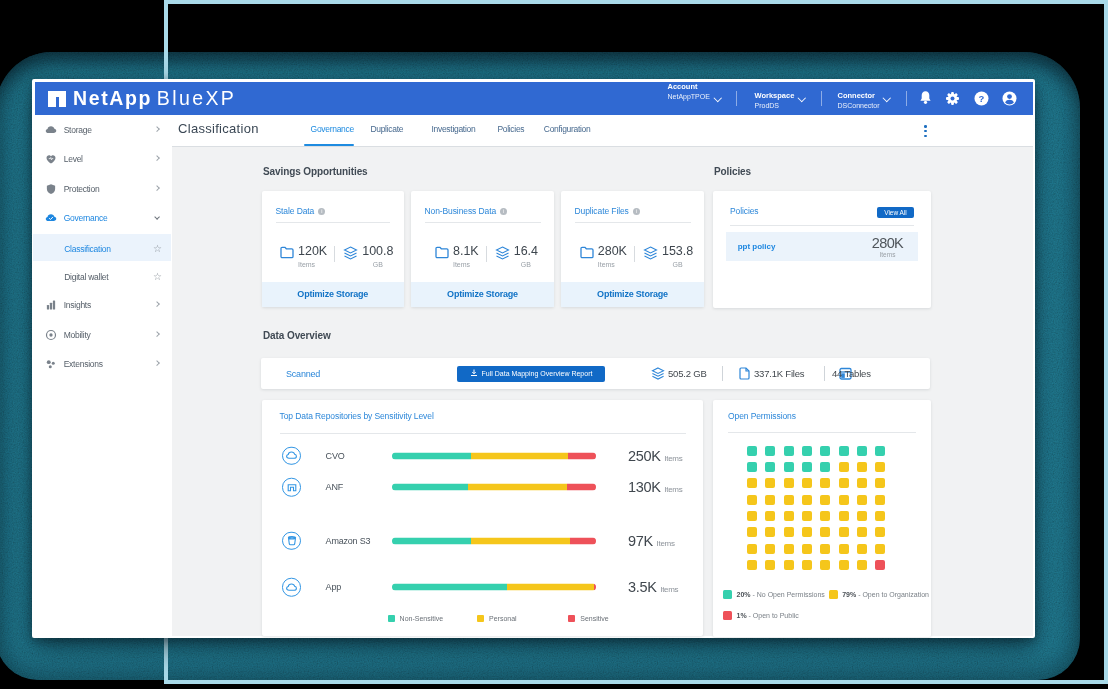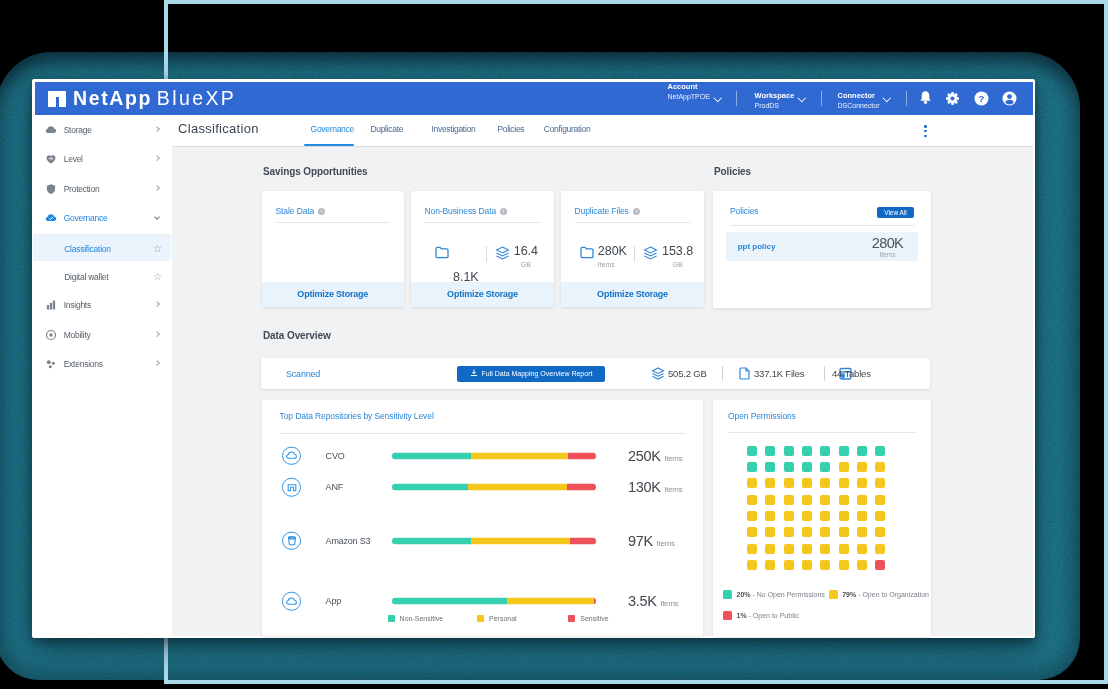--- a/index.html
+++ b/index.html
@@ -264,31 +264,52 @@
       </div>
 
     <div class="content"></div>
 
     <div class="h1" style="left:231px; top:87px;">Savings Opportunities</div>
     <div class="h1" style="left:682px; top:87px;">Policies</div>
 
     <div class="card" style="left:230px; top:112px; width:141.5px; height:116px;">
       <div class="ctitle">Stale Data<i class="infod">i</i></div>
       <div class="chr"></div>
+      <div class="mrow">
+        <svg width="14" height="13" viewBox="0 0 14 13" style="margin-top:2px;">
+            <path d="M1 2.5 C1 1.8 1.5 1.3 2.2 1.3 L5 1.3 L6.3 2.8 L11.8 2.8 C12.5 2.8 13 3.3 13 4 L13 10.5 C13 11.2 12.5 11.7 11.8 11.7 L2.2 11.7 C1.5 11.7 1 11.2 1 10.5 Z" fill="none" stroke="#2E86D8" stroke-width="1.3"></path>
+          </svg>
+        <div class="munit" style="margin-left:4px;">
+            <div class="mnum">120K</div>
+            <div class="msub">Items</div>
+          </div>
+        <div class="mdiv"></div>
+        <svg width="15" height="14" viewBox="0 0 15 14" style="margin-top:2px;">
+            <g fill="none" stroke="#2E86D8" stroke-width="1.1">
+              <path d="M7.5 1 L13.5 4 L7.5 7 L1.5 4 Z"></path>
+              <path d="M1.5 7 L7.5 10 L13.5 7"></path>
+              <path d="M1.5 10 L7.5 13 L13.5 10"></path>
+            </g>
+          </svg>
+        <div class="munit" style="margin-left:4px;">
+            <div class="mnum">100.8</div>
+            <div class="msub" style="text-align:center;">GB</div>
+          </div>
+      </div>
       <div class="cfoot">Optimize Storage</div>
     </div>
 
     <div class="card" style="left:379px; top:112px; width:143px; height:116px;">
       <div class="ctitle">Non-Business Data<i class="infod">i</i></div>
       <div class="chr"></div>
       <div class="mrow">
         <svg width="14" height="13" viewBox="0 0 14 13" style="margin-top:2px;">
             <path d="M1 2.5 C1 1.8 1.5 1.3 2.2 1.3 L5 1.3 L6.3 2.8 L11.8 2.8 C12.5 2.8 13 3.3 13 4 L13 10.5 C13 11.2 12.5 11.7 11.8 11.7 L2.2 11.7 C1.5 11.7 1 11.2 1 10.5 Z" fill="none" stroke="#2E86D8" stroke-width="1.3"></path>
           </svg>
-        <div class="munit" style="margin-left:4px;margin-top:26px;">
+        <div class="munit" style="margin-left:4px;">
             <div class="mnum">8.1K</div>
             <div class="msub">Items</div>
           </div>
         <div class="mdiv"></div>
         <svg width="15" height="14" viewBox="0 0 15 14" style="margin-top:2px;">
             <g fill="none" stroke="#2E86D8" stroke-width="1.1">
               <path d="M7.5 1 L13.5 4 L7.5 7 L1.5 4 Z"></path>
               <path d="M1.5 7 L7.5 10 L13.5 7"></path>
               <path d="M1.5 10 L7.5 13 L13.5 10"></path>
             </g>
@@ -412,21 +433,21 @@
             </svg>
           </div>
         <div class="rlbl">Amazon S3</div>
         <div class="rbar">
             <div class="seg-t" style="width:78.8px;"></div>
             <div class="seg-y" style="width:99.8px;"></div>
             <div class="seg-r" style="width:25.4px;"></div>
           </div>
         <div class="rval">97K <span>Items</span></div>
       </div>
-      <div class="rrow" style="top:190px;">
+      <div class="rrow" style="top:176px;">
         <div class="rcircle">
             <svg width="16" height="16" viewBox="0 0 16 16" style="position:absolute;left:0.8px;top:0.8px;">
               <path d="M5 10.5 C3.6 10.5 2.6 9.7 2.6 8.6 C2.6 7.6 3.3 6.9 4.3 6.7 C4.5 5.3 5.8 4.3 7.5 4.3 C9 4.3 10.3 5.2 10.6 6.5 C11.6 6.6 12.4 7.4 12.4 8.4 C12.4 9.6 11.4 10.5 10 10.5 Z" fill="none" stroke="#3296E4" stroke-width="1.1"></path>
             </svg>
           </div>
         <div class="rlbl">App</div>
         <div class="rbar">
             <div class="seg-t" style="width:115.7px;"></div>
             <div class="seg-y" style="width:86.3px;"></div>
             <div class="seg-r" style="width:2px;"></div>

